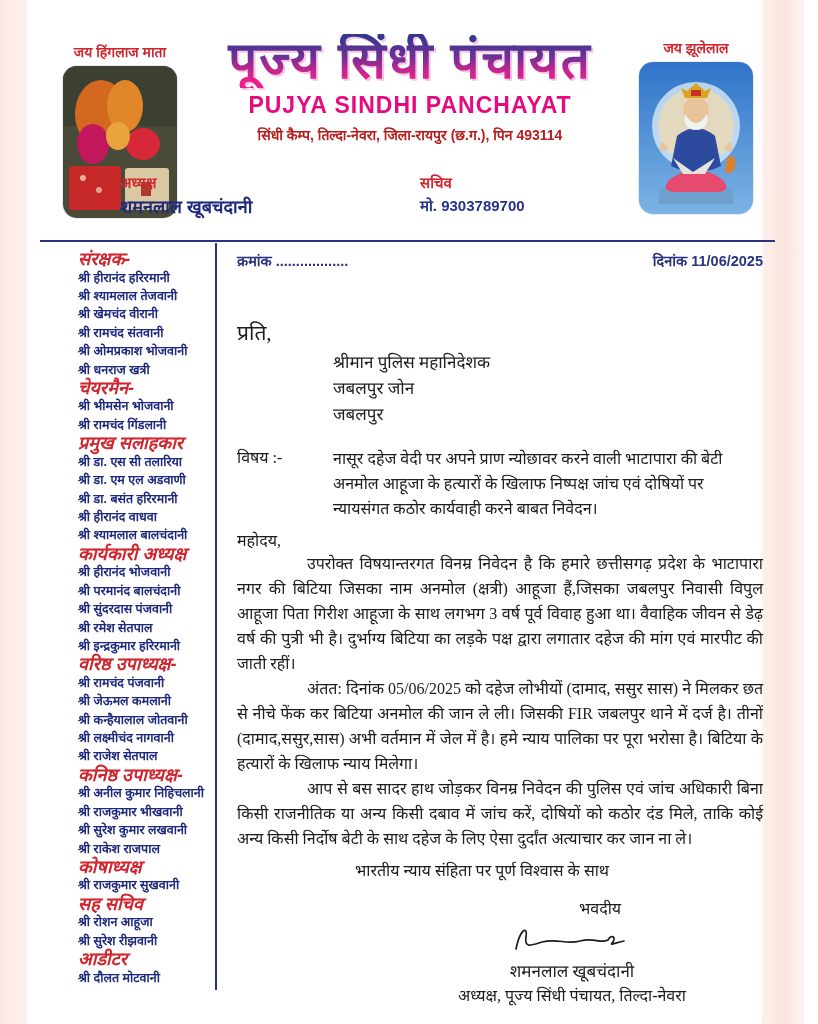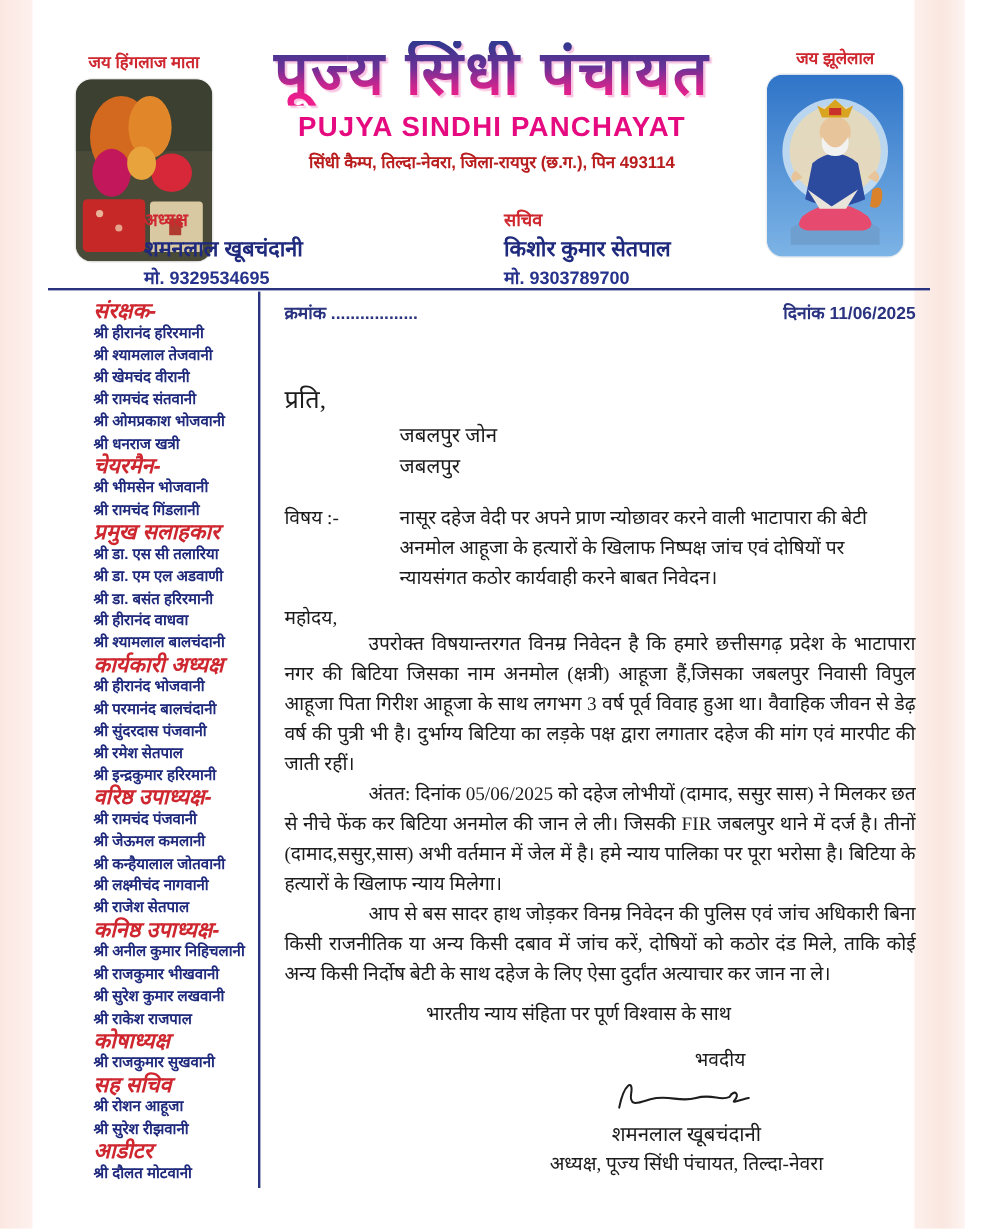--- a/index.html
+++ b/index.html
@@ -100,25 +100,23 @@
   <div class="center-head">
     <div class="title-hi">पूज्य सिंधी पंचायत</div>
     <div class="title-en">PUJYA SINDHI PANCHAYAT</div>
     <div class="addr">सिंधी कैम्प, तिल्दा-नेवरा, जिला-रायपुर (छ.ग.), पिन 493114</div>
   </div>
 
   <div class="officers">
     <div class="officer">
       <div class="role">अध्यक्ष</div>
       <div class="name">शमनलाल खूबचंदानी</div>
-      <div class="phone">मो. 9329534695</div>
     </div>
     <div class="officer">
       <div class="role">सचिव</div>
-      <div class="name">किशोर कुमार सेतपाल</div>
       <div class="phone">मो. 9303789700</div>
     </div>
   </div>
 
   <div class="corner cr">
     <div class="corner-caption">जय झूलेलाल</div>
     <div class="photo">
       <svg width="114" height="152" viewBox="0 0 114 152">
         <defs>
           <linearGradient id="sky" x1="0" y1="0" x2="0" y2="1">
@@ -192,20 +190,21 @@
   </aside>
 
 <main class="letter">
   <div class="refrow">
     <span>क्रमांक ..................</span>
     <span>दिनांक 11/06/2025</span>
   </div>
 
   <div class="to-label">प्रति,</div>
   <div class="recipients" id="recipients">
+      <div class="rc-line">श्रीमान पुलिस महानिदेशक</div>
       <div class="rc-line">जबलपुर जोन</div>
       <div class="rc-line">जबलपुर</div>
     </div>
 
   <div class="subject-row">
     <span class="subject-label">विषय  :-</span>
     <span class="subject-text">नासूर दहेज वेदी पर अपने प्राण न्योछावर करने वाली भाटापारा की बेटी अनमोल आहूजा के हत्यारों के खिलाफ निष्पक्ष जांच एवं दोषियों पर न्यायसंगत कठोर कार्यवाही करने बाबत निवेदन।</span>
   </div>
 
   <div class="salutation">महोदय,</div>

